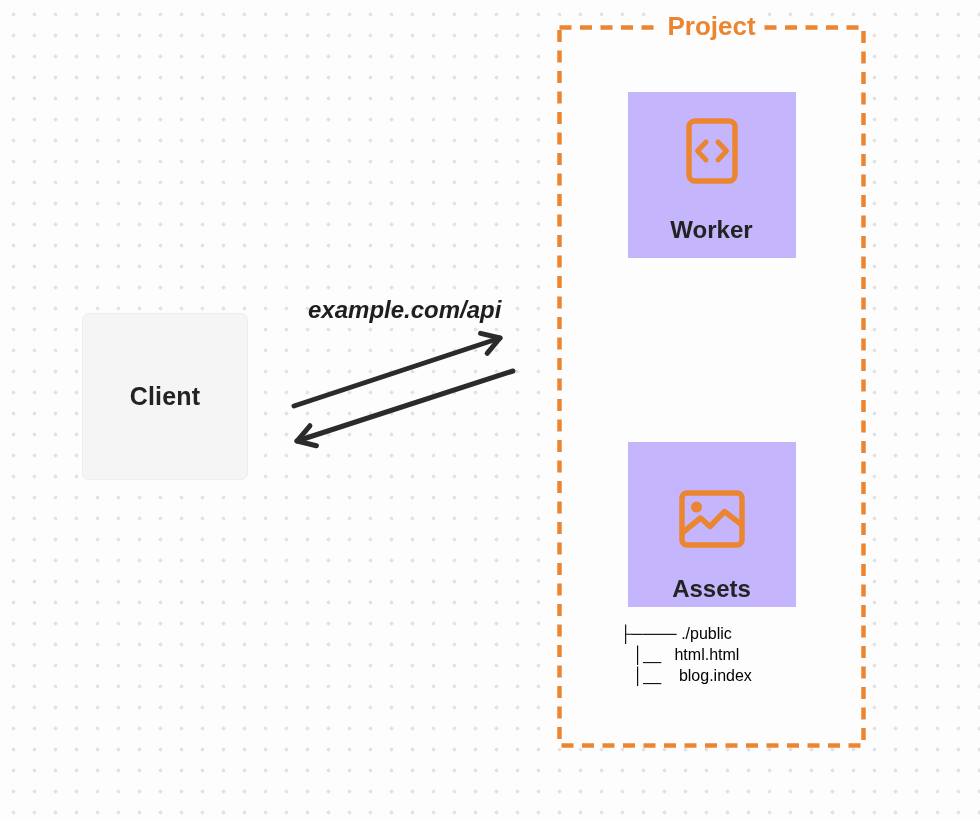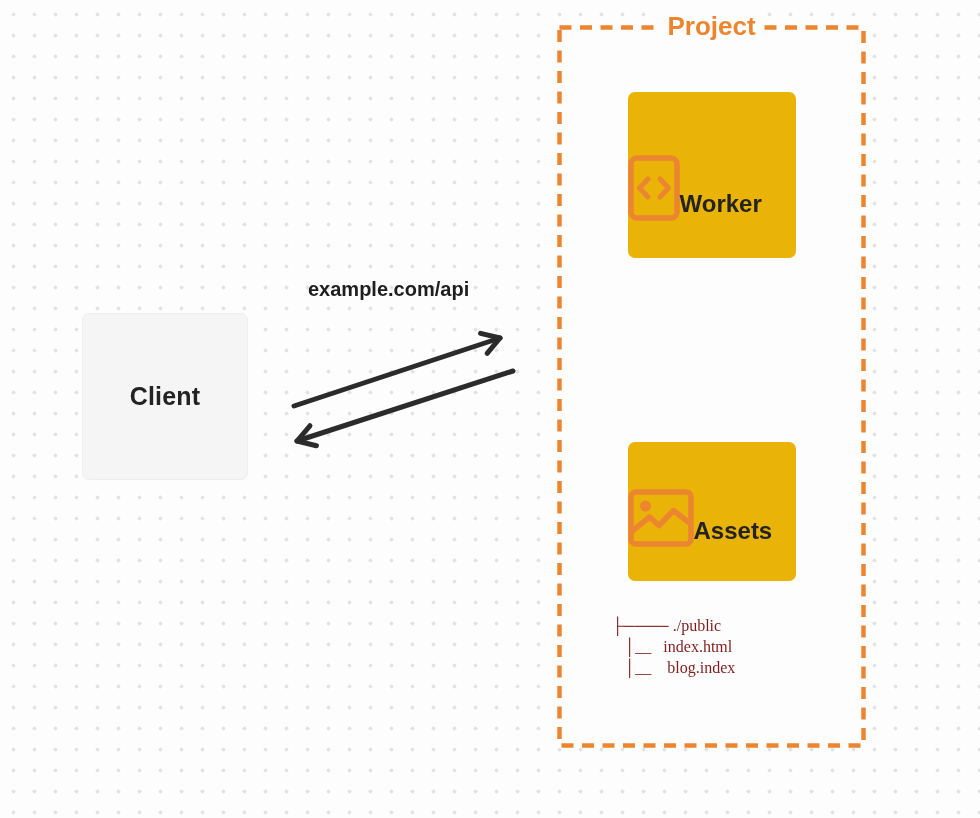--- a/index.html
+++ b/index.html
@@ -39,24 +39,25 @@
   .client-box span {
     font-size: 25px;
     font-weight: bold;
     color: #232323;
     letter-spacing: 0.2px;
   }
   
   .url-label {
     position: absolute;
     left: 308px;
-    top: 278px;
-    font-size: 20px;
+    top: 296px;
+    font-size: 24px;
     font-weight: bold;
     color: #1E1E1E;
+    font-style: italic;
   }
   
   svg.arrows {
     position: absolute;
     left: 0;
     top: 0;
     width: 980px;
     height: 818px;
     pointer-events: none;
   }
@@ -86,55 +87,55 @@
     font-weight: bold;
     color: #EC8530;
     white-space: nowrap;
   }
   
   .card {
     position: absolute;
     left: 50%;
     transform: translateX(-50%);
     width: 168px;
-    background: #eab308;
-    border-radius: 7px;
+    background: #c4b5fd;
+    border-radius: 0;
     display: flex;
-    flex-direction: row;
+    flex-direction: column;
     align-items: center;
     box-sizing: border-box;
   }
   .worker-card {
     top: 67px;
     height: 166px;
     padding-top: 26px;
   }
   .assets-card {
     top: 417px;
-    height: 139px;
-    padding-top: 12px;
+    height: 165px;
+    padding-top: 48px;
   }
   .worker-card .card-label { margin-top: 32px; }
   .assets-card .card-label { margin-top: 27px; }
   .card-label {
     font-size: 24px;
     font-weight: bold;
     color: #232323;
     line-height: 28px;
   }
   
   .file-tree {
     position: absolute;
     left: 51px;
     top: 586px;
-    margin: 4px;
-    font-family: Liberation Serif, serif;
+    margin: 12px;
+    font-family: Liberation Sans, sans-serif;
     font-size: 16px;
     line-height: 21px;
-    color: #7f1d1d;
+    color: #000000;
     white-space: pre;
   }
 </style>
 </head>
 <body>
 
 <div id="canvas">
 
   <div class="client-box">
     <span>Client</span>
@@ -175,16 +176,16 @@
               <rect x="3" y="3" width="60" height="52" rx="5"></rect>
             </clipPath>
         </defs>
         <rect x="3" y="3" width="60" height="52" rx="5" fill="none" stroke="#EC8530" stroke-width="5.5" stroke-linejoin="round"></rect>
         <circle cx="17.5" cy="17" r="5.5" fill="#EC8530"></circle>
         <polyline points="3,43 21.5,28 31,36.5 45.5,21.5 63,35" fill="none" stroke="#EC8530" stroke-width="5.5" stroke-linecap="round" stroke-linejoin="round" clip-path="url(#imgclip)"></polyline>
       </svg>
       <div class="card-label">Assets</div>
     </div>
 
-    <pre class="file-tree"><div>├──── ./public</div><div>   │__   index.html</div><div>   │__    blog.index</div></pre>
+    <pre class="file-tree"><div>├──── ./public</div><div>   │__   html.html</div><div>   │__    blog.index</div></pre>
   </div>
 
 </div>
 
 </body></html>

